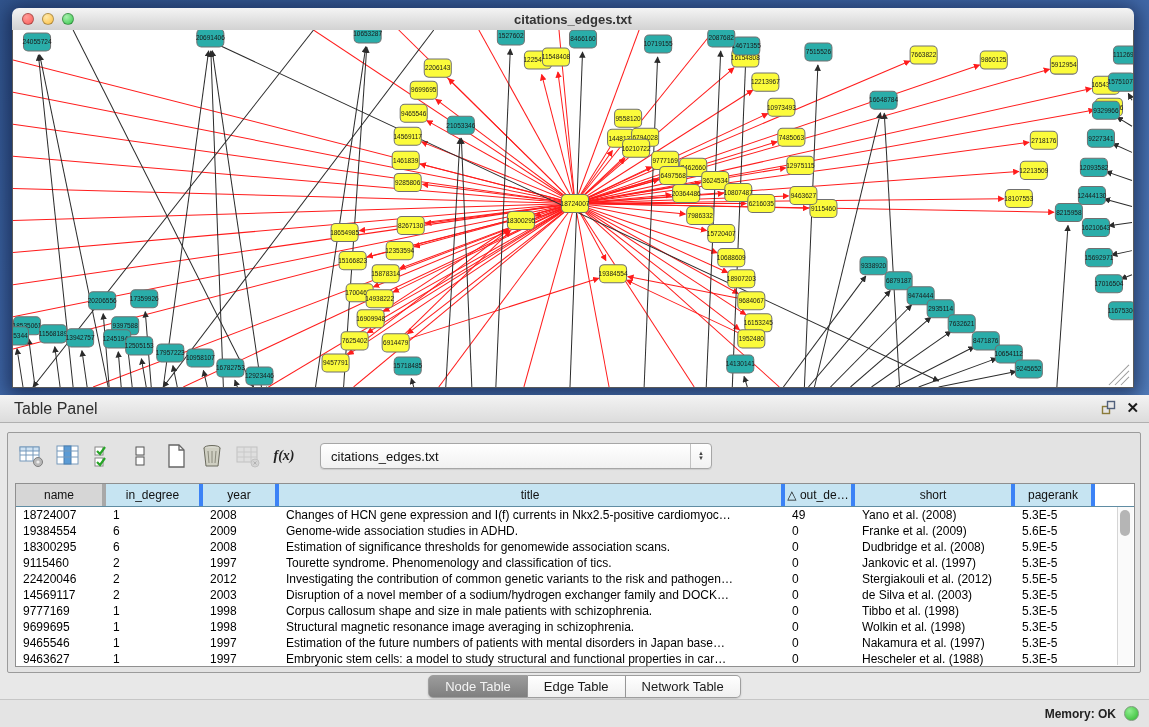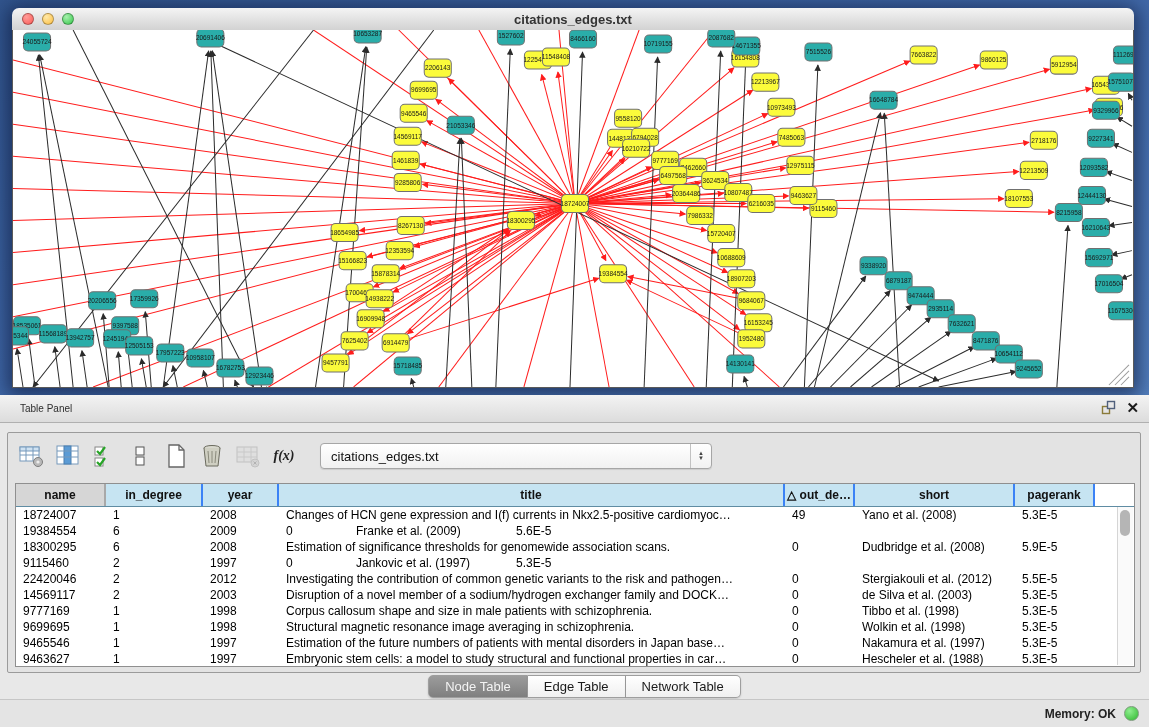--- a/index.html
+++ b/index.html
@@ -20,40 +20,40 @@
   .light.green{background:radial-gradient(circle at 35% 30%,#a8f0ae,#34c84a);}
   .wintitle{position:absolute;left:0;right:0;text-align:center;font-size:13px;font-weight:bold;color:#333;}
   .canvas{position:absolute;top:22px;left:0;right:0;bottom:0;background:#fff;
           border:1px solid #5a5a5a;border-top:none;box-sizing:border-box;}
   .canvas svg{display:block;width:100%;height:100%;}
   
   .panel{position:absolute;left:0;top:395px;width:1149px;height:332px;background:#e8e8e8;}
   .panel-header{position:absolute;left:0;top:0;right:0;height:27px;
                 background:linear-gradient(#f3f3f3,#dcdcdc);border-bottom:1px solid #b0b0b0;
                 display:flex;align-items:center;}
-  .panel-title{margin-left:20px;font-size:10px;color:#2e2e2e;}
+  .panel-title{margin-left:14px;font-size:16px;color:#2e2e2e;}
   .panel-header-btns{position:absolute;right:10px;top:5px;display:flex;gap:10px;align-items:center;}
   .close-x{font-size:15px;font-weight:bold;color:#1a1a1a;line-height:14px;cursor:default;}
   .container{position:absolute;left:7px;top:37px;width:1134px;height:241px;
              border:1px solid #9b9b9b;border-radius:2px;background:#e3e3e3;box-sizing:border-box;}
   .toolbar{position:absolute;left:10px;top:5px;height:36px;display:flex;align-items:center;gap:8px;}
   .tbtn{width:28px;height:28px;display:flex;align-items:center;justify-content:center;}
   .fx{font-family:"Liberation Serif",serif;font-style:italic;font-weight:bold;font-size:14px;color:#222;}
   .combo{margin-left:14px;width:390px;height:24px;border:1px solid #a6a6a6;border-radius:4px;
          background:linear-gradient(#ffffff,#f1f1f1);display:flex;align-items:center;
          box-shadow:0 1px 1px rgba(0,0,0,.1);}
   .combo-text{flex:1;padding-left:10px;font-size:13px;color:#111;}
   .combo-arrows{width:20px;height:100%;border-left:1px solid #c2c2c2;display:flex;flex-direction:column;
                 align-items:center;justify-content:center;color:#444;}
   .combo-arrows span{font-size:6px;line-height:5px;}
   .tablebox{position:absolute;left:7px;top:50px;width:1120px;height:184px;background:#fff;
             border:1px solid #8f8f8f;box-sizing:border-box;}
   .thead{display:flex;height:22px;border-bottom:1px solid #5f8ca3;}
-  .th{box-sizing:border-box;border-right:2px solid #3b82f6;background:#c6e4f2;
-      font-size:12px;color:#111;display:flex;align-items:center;justify-content:center;overflow:hidden;white-space:nowrap;font-weight:bold;}
+  .th{box-sizing:border-box;border-right:4px solid #3b82f6;background:#c6e4f2;
+      font-size:12px;color:#111;display:flex;align-items:center;justify-content:center;overflow:hidden;white-space:nowrap;}
   .th.gray{background:#d6d6d6;border-right-color:#a8a8a8;}
   .trow{display:flex;height:16px;}
   .td{box-sizing:border-box;padding-left:7px;font-size:12px;color:#000;line-height:16px;
       overflow:hidden;white-space:nowrap;text-overflow:ellipsis;}
   .c0{width:90px}.c1{width:97px}.c2{width:76px}.c3{width:506px}.c4{width:70px}.c5{width:160px}.c6{width:80px}
   .vscroll{position:absolute;top:23px;right:1px;bottom:1px;width:15px;background:#fafafa;border-left:1px solid #d5d5d5;}
   .vthumb{position:absolute;top:3px;left:2px;width:10px;height:26px;border-radius:6px;background:#b5b5b5;}
   .tabs{position:absolute;left:0;right:0;top:280px;display:flex;justify-content:center;margin-left:20px;}
   .seg{font-size:13px;padding:3px 16px;border:1px solid #9e9e9e;border-left:none;
        background:linear-gradient(#ffffff,#f0f0f0);color:#1a1a1a;box-shadow:0 1px 2px rgba(0,0,0,.15);}
@@ -734,37 +734,39 @@
               <div class="td c2">2008</div>
               <div class="td c3">Changes of HCN gene expression and I(f) currents in Nkx2.5-positive cardiomyoc…</div>
               <div class="td c4">49</div>
               <div class="td c5">Yano et al. (2008)</div>
               <div class="td c6">5.3E-5</div>
             </div>
             <div class="trow">
               <div class="td c0">19384554</div>
               <div class="td c1">6</div>
               <div class="td c2">2009</div>
+              <div class="td c3">Genome-wide association studies in ADHD.</div>
               <div class="td c4">0</div>
               <div class="td c5">Franke et al. (2009)</div>
               <div class="td c6">5.6E-5</div>
             </div>
             <div class="trow">
               <div class="td c0">18300295</div>
               <div class="td c1">6</div>
               <div class="td c2">2008</div>
               <div class="td c3">Estimation of significance thresholds for genomewide association scans.</div>
               <div class="td c4">0</div>
               <div class="td c5">Dudbridge et al. (2008)</div>
               <div class="td c6">5.9E-5</div>
             </div>
             <div class="trow">
               <div class="td c0">9115460</div>
               <div class="td c1">2</div>
               <div class="td c2">1997</div>
+              <div class="td c3">Tourette syndrome. Phenomenology and classification of tics.</div>
               <div class="td c4">0</div>
               <div class="td c5">Jankovic et al. (1997)</div>
               <div class="td c6">5.3E-5</div>
             </div>
             <div class="trow">
               <div class="td c0">22420046</div>
               <div class="td c1">2</div>
               <div class="td c2">2012</div>
               <div class="td c3">Investigating the contribution of common genetic variants to the risk and pathogen…</div>
               <div class="td c4">0</div>

